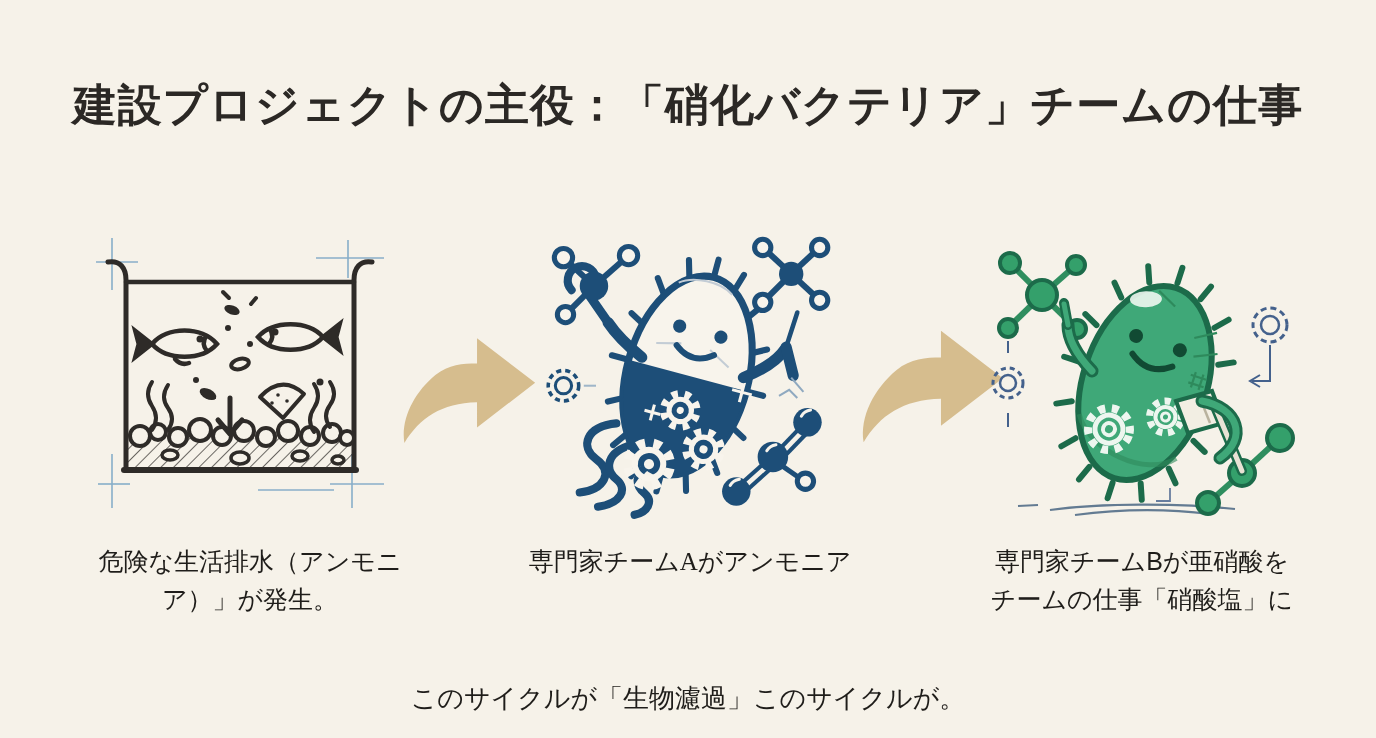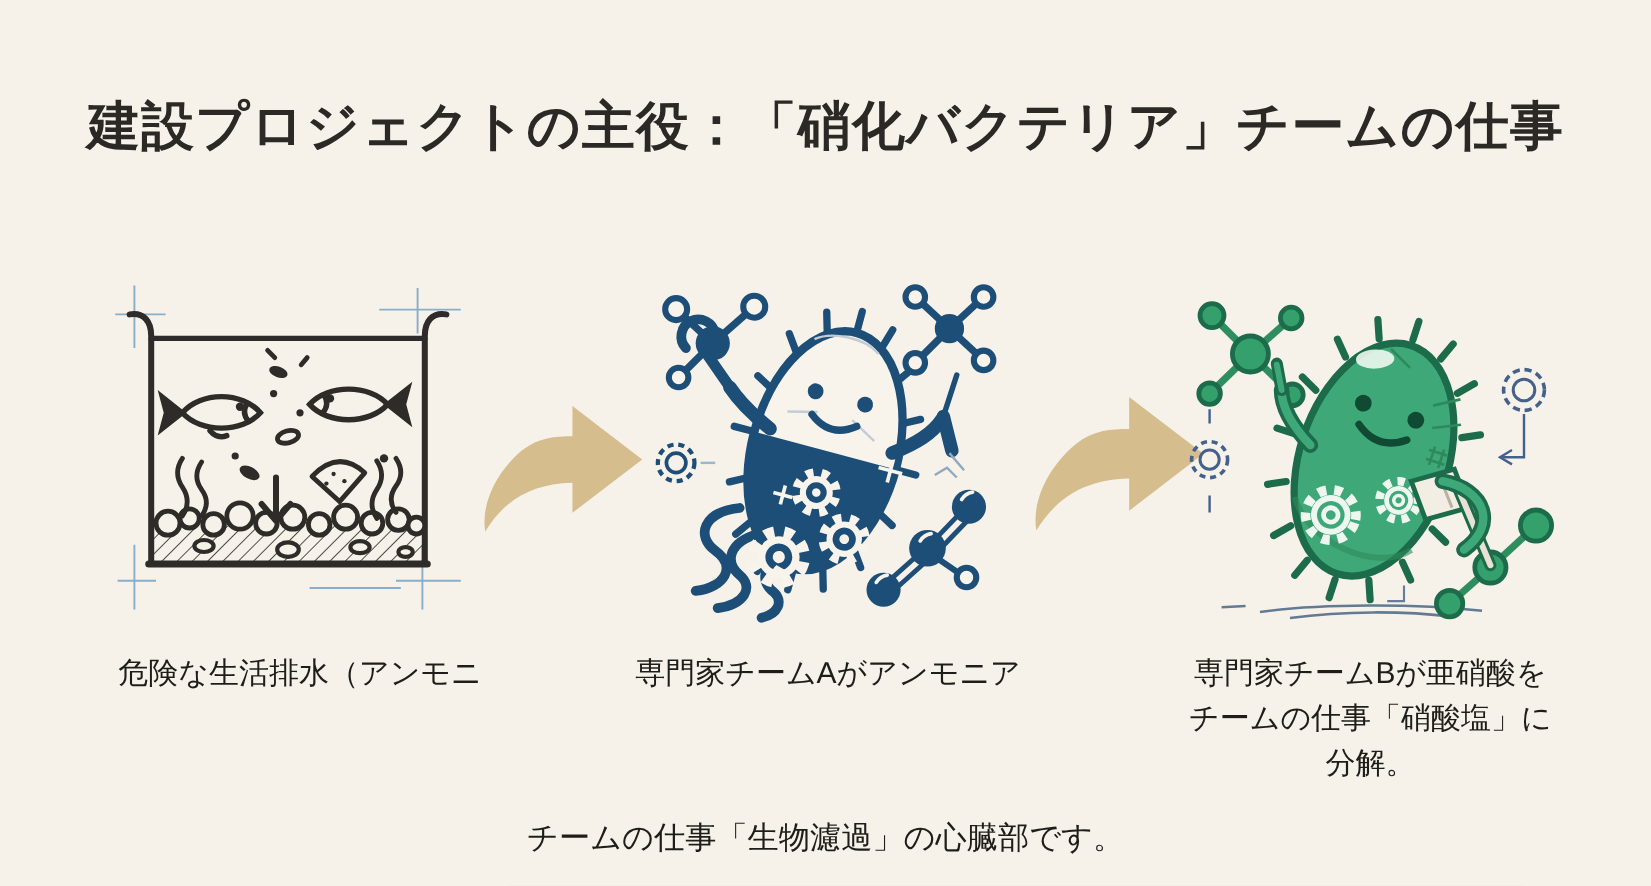--- a/index.html
+++ b/index.html
@@ -394,27 +394,27 @@
         <line x1="236" y1="176" x2="262" y2="238" stroke="#1c6b4a" stroke-width="10" stroke-linecap="round"></line>
         <line x1="236" y1="176" x2="262" y2="238" stroke="#e8e2d4" stroke-width="5" stroke-linecap="round"></line>
         <path d="M222,168 C258,175 268,205 240,225" fill="none" stroke="#1c6b4a" stroke-width="13" stroke-linecap="round"></path>
         <path d="M222,168 C258,175 268,205 240,225" fill="none" stroke="#3fa878" stroke-width="7" stroke-linecap="round"></path>
       </g>
     </svg>
   </div>
 
   <div class="caption" style="left:60px;">
     <div class="line">危険な生活排水（アンモニ</div>
+    <div class="line">ア）」が発生。</div>
     <div class="line"></div>
   </div>
-  <div class="caption" style="left:500px;">
+  <div class="caption" style="left:500px;font-family:Liberation Serif, serif;">
     <div class="line">専門家チームAがアンモニア</div>
     <div class="line"></div>
   </div>
   <div class="caption" style="left:952px;">
     <div class="line">専門家チームBが亜硝酸を</div>
     <div class="line">チームの仕事「硝酸塩」に</div>
-    <div class="line">分解。</div>
-  </div>
-
-  <div class="footer">チームの仕事「生物濾過」の心臓部です。</div>
+  </div>
+
+  <div class="footer">このサイクルが「生物濾過」このサイクルが。</div>
 
 </div>
 
 </body></html>

